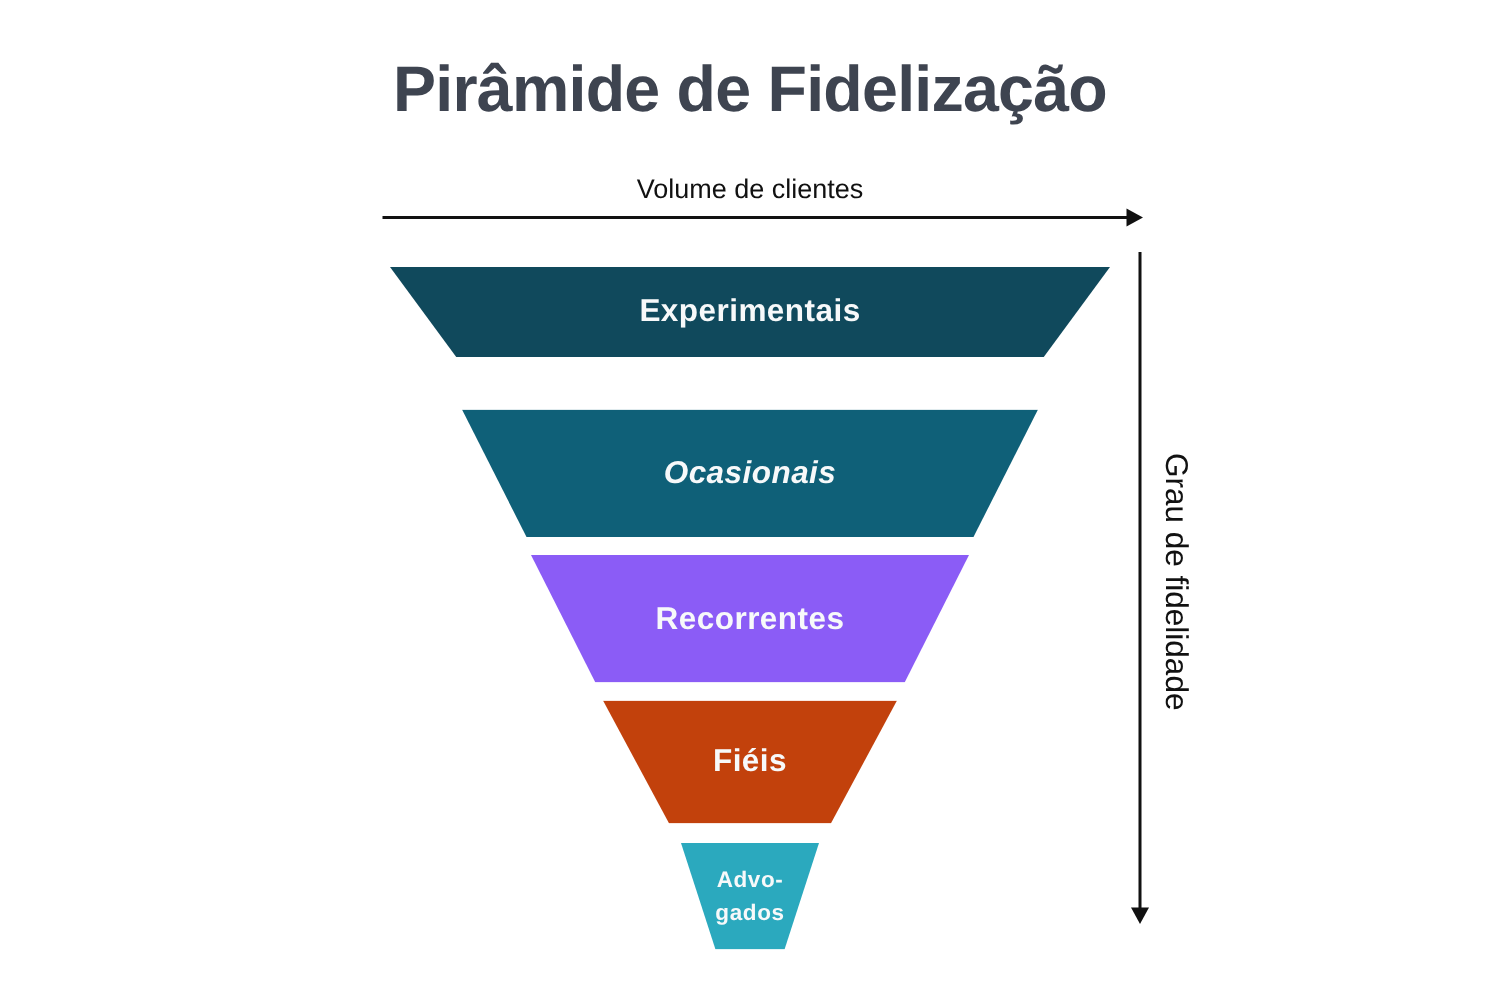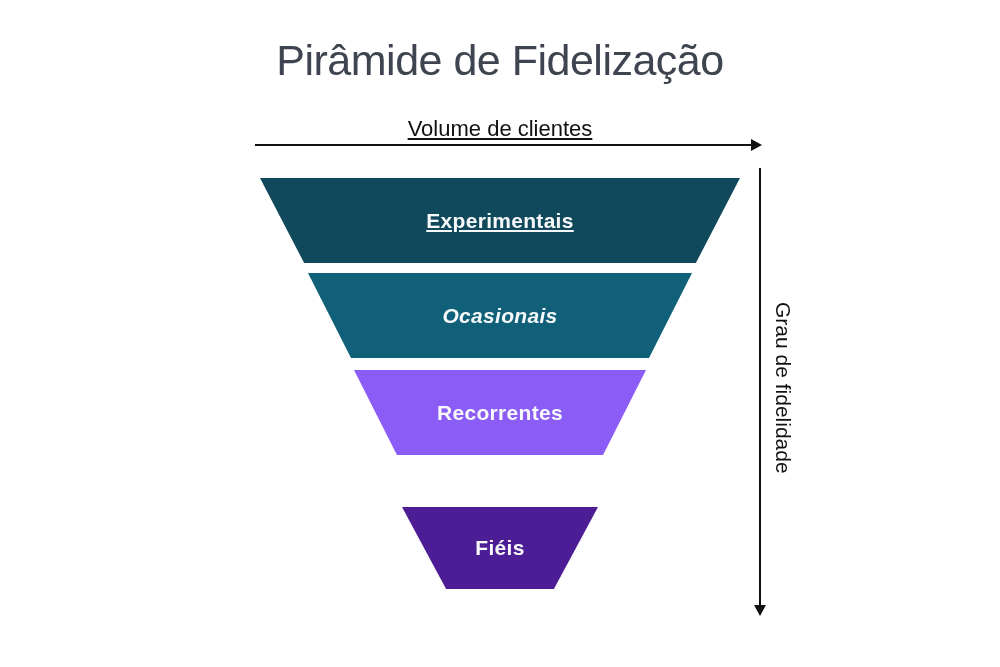--- a/index.html
+++ b/index.html
@@ -12,34 +12,33 @@
     font-family: "Liberation Sans", sans-serif;
   }
 
   .title {
     position: absolute;
     left: 0; top: 36px;
     width: 1000px;
     margin: 0;
     text-align: center;
     font-size: 43px;
-    font-weight: normal;
+    font-weight: bold;
     letter-spacing: -0.5px;
     color: #3E4450;
   }
 
   
   .h-axis-label {
     position: absolute;
     left: 0; top: 116px;
     width: 1000px;
     text-align: center;
-    font-size: 22px;
+    font-size: 18px;
     color: #111111;
-    text-decoration: underline;
   }
   .h-line {
     position: absolute;
     left: 255px; top: 144px;
     width: 498px; height: 2px;
     background: #111111;
   }
   .h-head {
     position: absolute;
     left: 751px; top: 139px;
@@ -82,22 +81,22 @@
     position: absolute;
     display: flex;
     align-items: center;
     justify-content: center;
     color: #F7F9FA;
     font-weight: bold;
     font-size: 21px;
     letter-spacing: 0.3px;
     text-align: center;
   }
-  .band-1 { left: 260px; top: 178px; width: 480px; height: 85px;
-            clip-path: polygon(0 0, 100% 0, 90.8% 100%, 9.2% 100%); text-decoration: underline; }
+  .band-1 { left: 260px; top: 178px; width: 480px; height: 60px;
+            clip-path: polygon(0 0, 100% 0, 90.8% 100%, 9.2% 100%); }
   .band-2 { left: 308px; top: 273px; width: 384px; height: 85px;
             clip-path: polygon(0 0, 100% 0, 88.8% 100%, 11.2% 100%); font-style: italic; }
   .band-3 { left: 354px; top: 370px; width: 292px; height: 85px;
             clip-path: polygon(0 0, 100% 0, 85.3% 100%, 14.7% 100%); }
   .band-4 { left: 402px; top: 467px; width: 196px; height: 82px;
             clip-path: polygon(0 0, 100% 0, 77.5% 100%, 22.5% 100%); }
   .band-5 { left: 454px; top: 562px; width: 92px; height: 71px;
             clip-path: polygon(0 0, 100% 0, 75% 100%, 25% 100%);
             font-size: 15px; line-height: 1.45; letter-spacing: 0.4px;
             flex-direction: column; }
@@ -123,18 +122,22 @@
   </div>
 
   <div class="band band-2" style="background-color: rgb(15, 96, 120);">
     <span>Ocasionais</span>
   </div>
 
   <div class="band band-3" style="background-color: #8b5cf6;">
     <span>Recorrentes</span>
   </div>
 
-  <div class="band band-4" style="background-color: #4c1d95; margin-top: 40px;">
+  <div class="band band-4" style="background-color: #c2410c;">
     <span>Fiéis</span>
   </div>
 
+  <div class="band band-5" style="background-color: rgb(43, 169, 190);">
+    <span class="line">Advo-</span>
+    <span class="line">gados</span>
+  </div>
 
 </div>
 
 </body></html>

